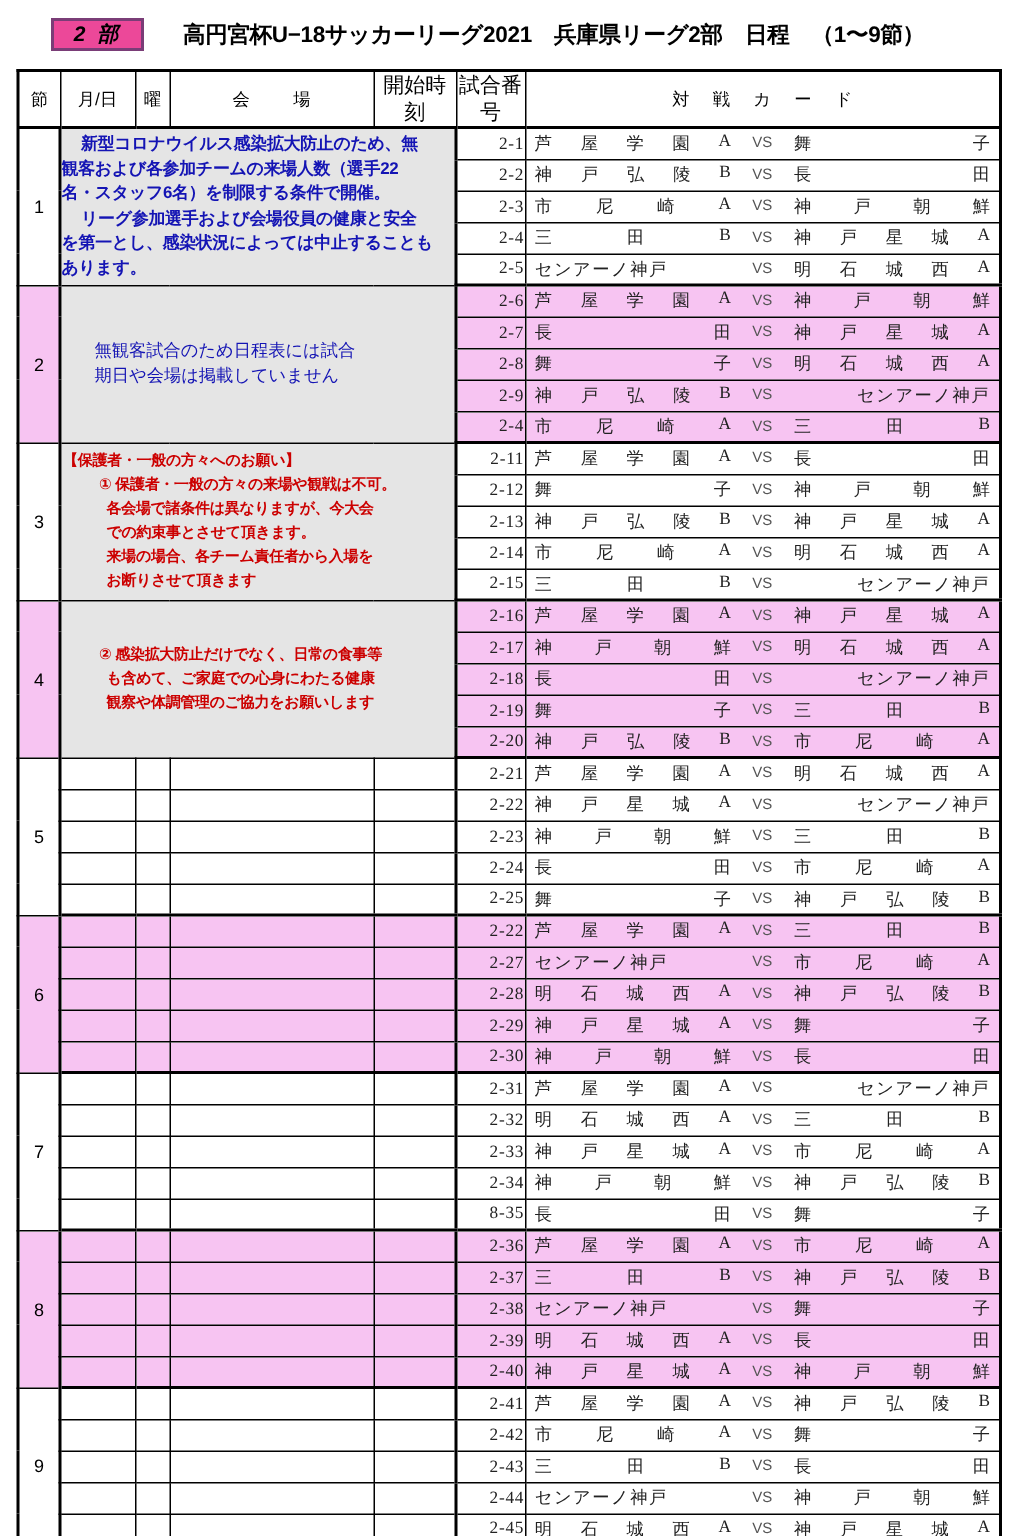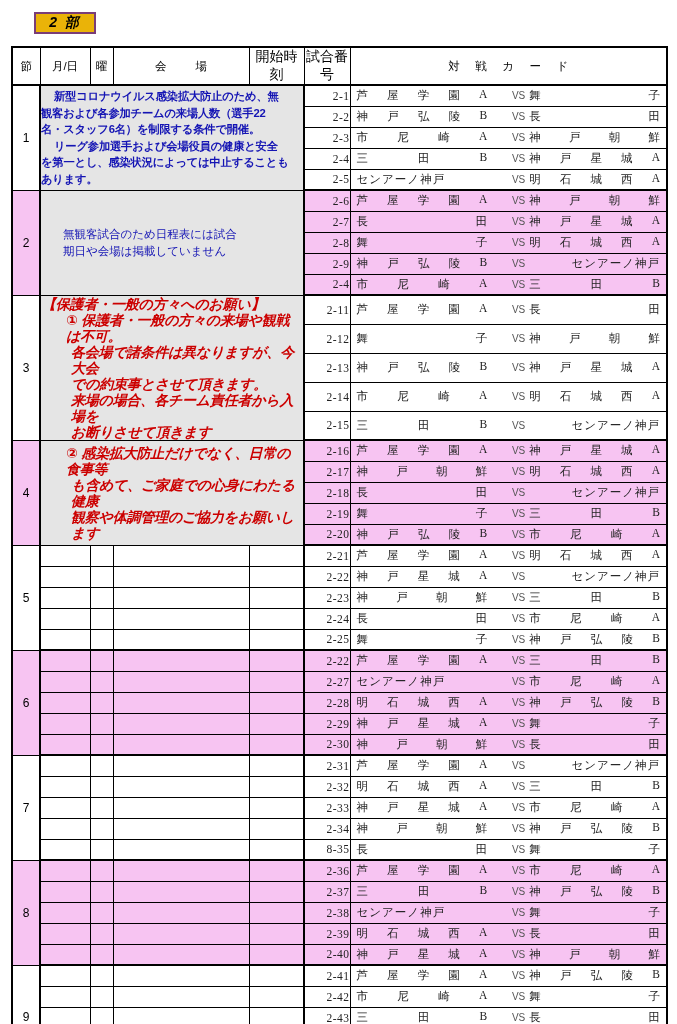--- a/index.html
+++ b/index.html
@@ -15,21 +15,21 @@
 
   
   #title-bar {
     height: 46px;
     display: flex;
     align-items: center;
     padding-left: 34px;
   }
   #division-badge {
     width: 62px; height: 22px;
-    background: #eab308;
+    background: #ec4899;
     border: 2px solid #7a3d77;
     display: flex; align-items: center; justify-content: center;
     font-size: 14px;
     font-weight: bold;
     font-style: italic;
     letter-spacing: 2px;
     color: #000;
     margin-right: 26px;
     flex: 0 0 auto;
   }
@@ -132,59 +132,59 @@
     overflow: hidden;
   }
   .team.home { padding: 0 4px 0 6px; }
   .team.away { padding: 0 6px 0 4px; }
   .team.tight { justify-content: center; letter-spacing: 1px; }
   .team.tight.home { justify-content: flex-start; }
   .team.tight.away { justify-content: flex-end; }
   .team span.ch { display: inline-block; }
   .vs {
     flex: 0 0 34px;
-    text-align: right;
+    text-align: center;
     font-size: 10px;
     color: #555;
     font-family: "Liberation Sans", sans-serif;
   }
 
   
   .note-blue {
     color: #1414b4;
     font-size: 11.3px;
     font-weight: bold;
     line-height: 16.5px;
     letter-spacing: -0.2px;
   }
   .note-blue .ind { padding-left: 13px; }
   .note-red {
     color: #cc0000;
-    font-size: 14px;
+    font-size: 10px;
     font-weight: bold;
     line-height: 16px;
     letter-spacing: -0.2px;
-    font-style: italic;
   }
   .note-red .hd { padding-left: 1px; }
   .note-red .l1 { padding-left: 25px; }
   .note-red .l2 { padding-left: 30px; }
   .note-center {
     color: #1414b4;
     font-size: 11.5px;
     font-weight: normal;
     line-height: 17px;
     padding-left: 22px;
   }
 </style>
 </head>
 <body>
 
 <div id="title-bar">
   <div id="division-badge">2 部</div>
+  <div id="doc-title">高円宮杯U−18サッカーリーグ2021　兵庫県リーグ2部　日程　（1〜9節）</div>
 </div>
 
 <table id="schedule-table">
   <colgroup>
     <col class="c-sec">
       <col class="c-date">
       <col class="c-dow">
       <col class="c-venue">
     <col class="c-time">
       <col class="c-no">

